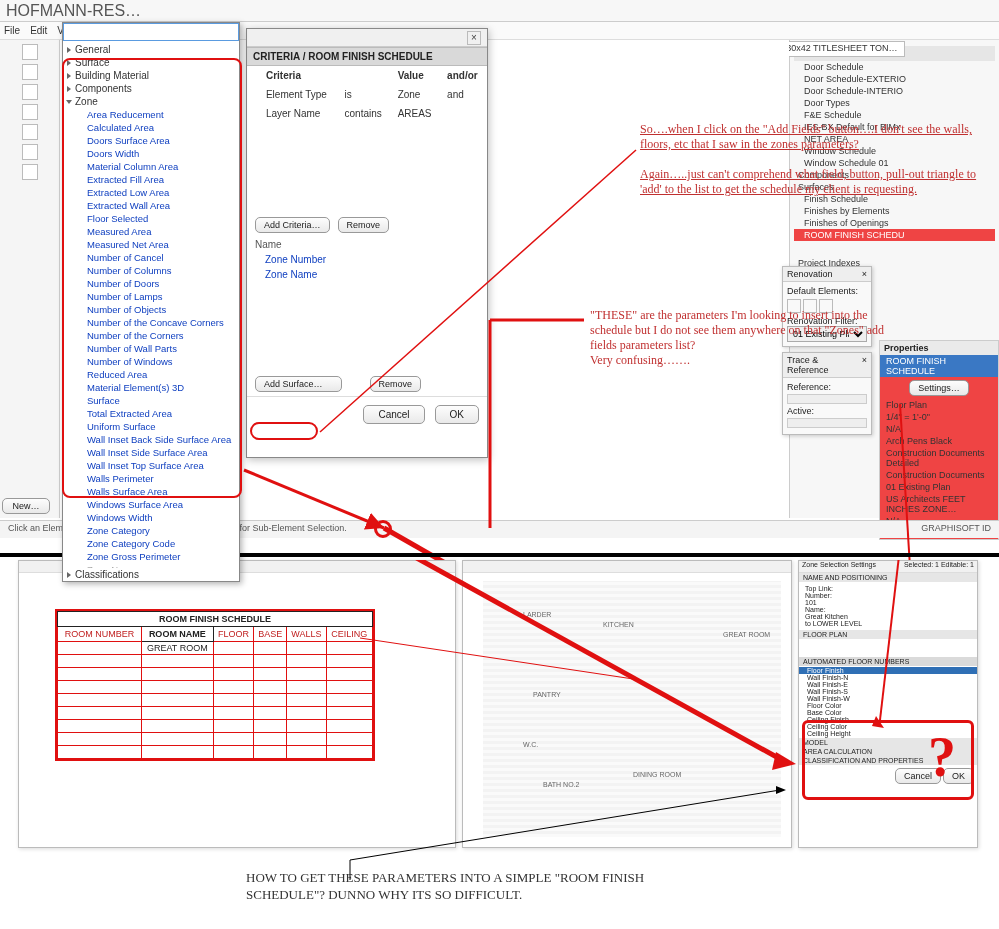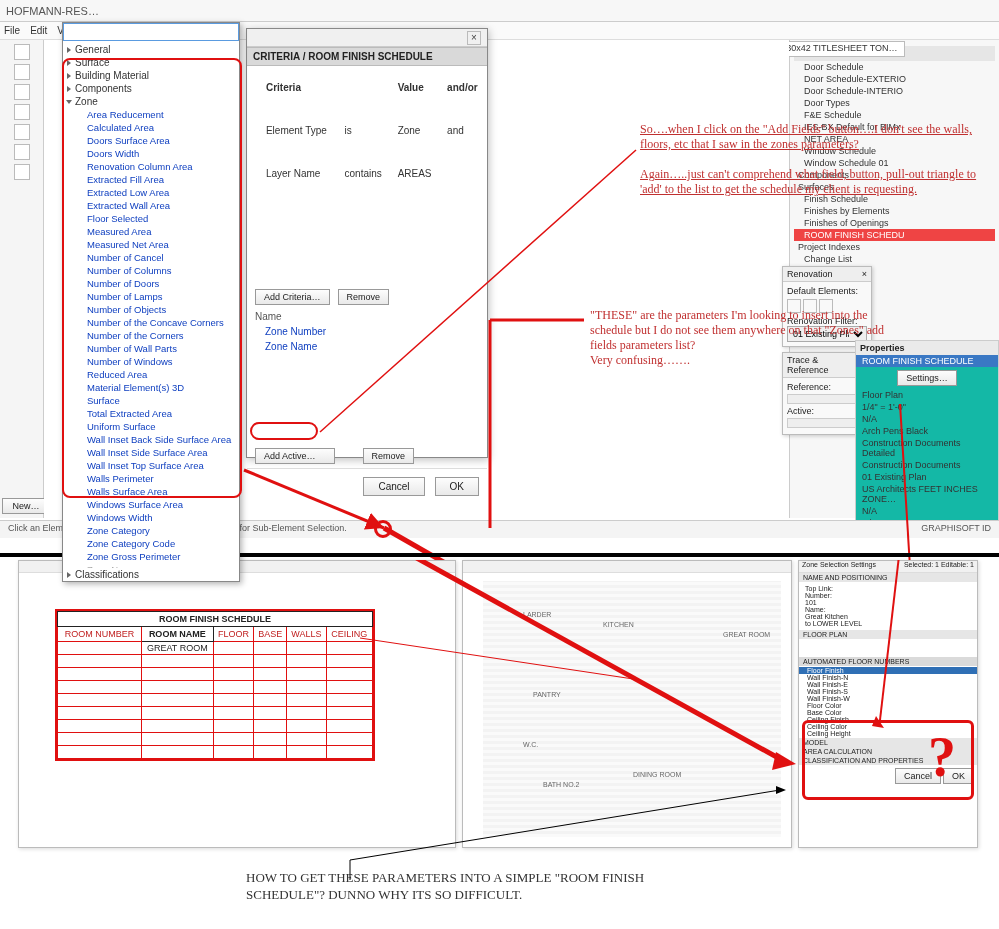--- a/index.html
+++ b/index.html
@@ -1,34 +1,34 @@
 <!DOCTYPE html>
 <html><head>
 <meta charset="utf-8">
 <style>
   * { box-sizing: border-box; font-family: "Segoe UI", Tahoma, sans-serif; }
   body { margin:0; background:#fff; font-size:10px; color:#222; position:relative; overflow:hidden; width:999px; height:929px;}
   .topbar { height:22px; background:#f7f7f7; border-bottom:1px solid #ccc; display:flex; align-items:center; padding:0 6px; }
-  .topbar .title { font-size:11px; color:#555; }
+  .topbar .title { font-size:16px; color:#555; }
   .menubar { height:18px; background:#fafafa; border-bottom:1px solid #ddd; display:flex; align-items:center; padding:0 4px; gap:10px; font-size:10px; color:#333;}
   .main { display:flex; height:478px; }
-  .leftcol { width:44px; background:#f5f5f5; border-right:1px solid #ccc; display:flex; flex-direction:column; padding:4px 2px; gap:4px;}
+  .leftcol { width:60px; background:#f5f5f5; border-right:1px solid #ccc; display:flex; flex-direction:column; padding:4px 2px; gap:4px;}
   .leftcol .ico { width:16px; height:16px; border:1px solid #bbb; background:#fff; margin:0 auto;}
   .canvas { flex:1; background:#fff; position:relative;}
   .rightcol { width:210px; background:#f7f7f7; border-left:1px solid #ccc; padding:4px; overflow:hidden;}
   .rightcol .sec-h { font-size:10px; font-weight:bold; padding:2px 4px; background:#e6e6e6; margin-top:2px;}
   .rightcol .item { padding:1px 10px; font-size:9px; color:#333; white-space:nowrap; overflow:hidden; text-overflow:ellipsis;}
   .rightcol .item.sel { background:#ef4444; color:#fff;}
-  .btn { display:inline-block; padding:3px 14px; border:1px solid #999; background:linear-gradient(#fdfdfd,#e9e9e9); font-size:10px; border-radius:0; cursor:pointer;}
+  .btn { display:inline-block; padding:3px 14px; border:1px solid #999; background:linear-gradient(#fdfdfd,#e9e9e9); font-size:10px; border-radius:5px; cursor:pointer;}
   .btn.small{ padding:2px 8px; font-size:9px;}
   .panel { position:absolute; background:#fff; border:1px solid #888; box-shadow:1px 2px 8px rgba(0,0,0,.25);}
   .panel .titlebar { height:18px; background:#f0f0f0; border-bottom:1px solid #ccc; padding:2px 6px; font-size:10px; color:#444;}
   .panel .close { float:right; width:14px; height:14px; text-align:center; line-height:12px; border:1px solid #bbb; cursor:pointer;}
   .criteria-tbl, .fields-tbl { width:100%; font-size:10px; border-collapse:collapse;}
-  .criteria-tbl th,.criteria-tbl td{ padding:16px 6px; color:#333; text-align:left;}
+  .criteria-tbl th,.criteria-tbl td{ padding:4px 6px; color:#333; text-align:left;}
   .sec-label { background:#d9d9d9; font-size:10px; font-weight:bold; padding:3px 6px; border-top:1px solid #bbb; border-bottom:1px solid #bbb;}
   .fieldrow { padding:2px 18px; color:#1040c0; font-size:10px;}
   .btnrow { padding:8px; text-align:right; display:flex; gap:10px; justify-content:flex-end; border-top:1px solid #ddd;}
   
   .popup { position:absolute; left:62px; top:22px; width:178px; background:#fff; border:1px solid #888; box-shadow:2px 2px 6px rgba(0,0,0,.3); z-index:50;}
   .popup input.search { width:100%; border:1px solid #5a9be0; padding:2px 4px; font-size:11px; outline:none; margin-bottom:2px;}
   .popup .grp { display:flex; align-items:center; gap:4px; padding:1px 4px; font-size:10px; color:#333;}
   .popup .grp .tri { width:0;height:0;border-left:4px solid #666;border-top:3px solid transparent;border-bottom:3px solid transparent;}
   .popup .grp.open .tri{ transform:rotate(90deg);}
   .popup .lst { max-height:460px; overflow:auto;}
@@ -55,21 +55,21 @@
   .mini .mbar { height:12px; background:#f1f1f1; border-bottom:1px solid #ddd;}
   .schedule { position:absolute; left:36px; top:48px; width:320px; border:2px solid #e01010;}
   .schedule table { width:100%; border-collapse:collapse; font-size:9px;}
   .schedule th { border:1px solid #e01010; padding:2px 2px; font-weight:normal; color:#c02020;}
   .schedule td { border:1px solid #e01010; height:13px;}
   .schedule .hdr { font-weight:bold; color:#222; text-align:center; border:1px solid #222;}
   .zoneparam { position:absolute; border:3px solid #e01010; border-radius:6px;}
   .qmark { position:absolute; font-family:"Comic Sans MS",cursive; font-size:56px; color:#e01010; font-weight:bold;}
   .floorplan { position:absolute; background:repeating-linear-gradient(0deg,#fafafa,#fafafa 3px,#f3f3f3 3px,#f3f3f3 6px);}
   .rmlabel{ position:absolute; font-size:7px; color:#666;}
-  .props-panel { width:144px; background:#14b8a6; position:absolute; right:0; top:340px; border:1px solid #ccc; font-size:9px;}
+  .props-panel { width:120px; background:#ef4444; position:absolute; right:0; top:340px; border:1px solid #ccc; font-size:9px;}
   .props-panel .ph { background:#eaeaea; padding:2px 4px; font-weight:bold;}
   .props-panel .pr { padding:1px 6px; color:#333;}
   .props-panel .pr.sel{ background:#3a78c4;color:#fff;}
 </style>
 </head>
 <body>
 
 <div class="topbar">
   <span class="title">HOFMANN-RES…</span>
 </div>
@@ -117,21 +117,21 @@
         <div class="item">Window Schedule 01</div>
       </div>
     <div class="item" style="padding-left:4px;">Components</div>
     <div class="item" style="padding-left:4px;">Surfaces</div>
     <div id="nav-surf">
         <div class="item">Finish Schedule</div>
         <div class="item">Finishes by Elements</div>
         <div class="item">Finishes of Openings</div>
       </div>
     <div class="item sel">ROOM FINISH SCHEDU</div>
-    <div class="item" style="padding-left:4px;">Project Indexes</div>
+    <div class="item" style="padding-left:4px;margin-top:16px;">Project Indexes</div>
     <div id="nav-idx">
         <div class="item">Change List</div>
         <div class="item">Drawing List</div>
         <div class="item">Issue History</div>
         <div class="item">Sheet Index</div>
         <div class="item">View List</div>
       </div>
   </div>
 </div>
 
@@ -156,21 +156,21 @@
       </div>
       <div class="grp open">
         <span class="tri"></span>
         <span>Zone</span>
       </div>
       <div class="lst" id="popup-list">
         <div class="row link">Area Reducement</div>
         <div class="row link">Calculated Area</div>
         <div class="row link">Doors Surface Area</div>
         <div class="row link">Doors Width</div>
-        <div class="row link">Renovation Column Area</div>
+        <div class="row link">Material Column Area</div>
         <div class="row link">Extracted Fill Area</div>
         <div class="row link">Extracted Low Area</div>
         <div class="row link">Extracted Wall Area</div>
         <div class="row link">Floor Selected</div>
         <div class="row link">Measured Area</div>
         <div class="row link">Measured Net Area</div>
         <div class="row link">Number of Cancel</div>
         <div class="row link">Number of Columns</div>
         <div class="row link">Number of Doors</div>
         <div class="row link">Number of Lamps</div>
@@ -237,21 +237,21 @@
   <div style="height:90px"></div>
   <div style="padding:4px 8px;display:flex;gap:8px;">
     <span class="btn small">Add Criteria…</span>
     <span class="btn small">Remove</span>
   </div>
   <div style="padding:2px 8px;font-size:10px;color:#555;">Name</div>
   <div class="fieldrow">Zone Number</div>
   <div class="fieldrow">Zone Name</div>
   <div style="height:90px"></div>
   <div style="padding:4px 8px;display:flex;gap:28px;">
-    <span class="btn small" style="padding-right:18px">Add Active…</span>
+    <span class="btn small" style="padding-right:18px">Add Surface…</span>
     <span class="btn small">Remove</span>
   </div>
   <div class="btnrow">
     <span class="btn">Cancel</span>
     <span class="btn">OK</span>
   </div>
 </div>
 
 <div class="floater" style="left:782px; top:266px; width:90px;">
   <div class="hd">

